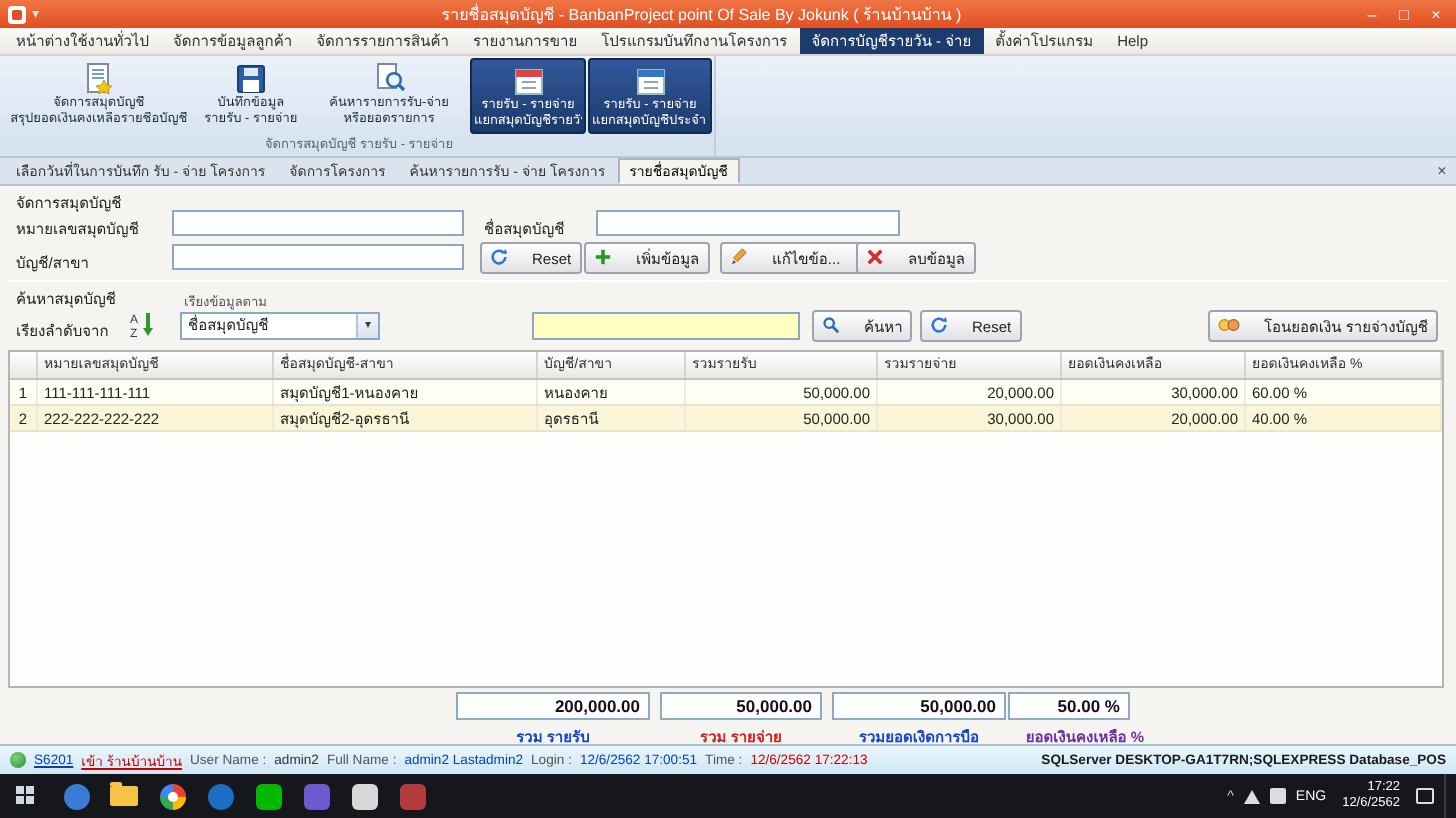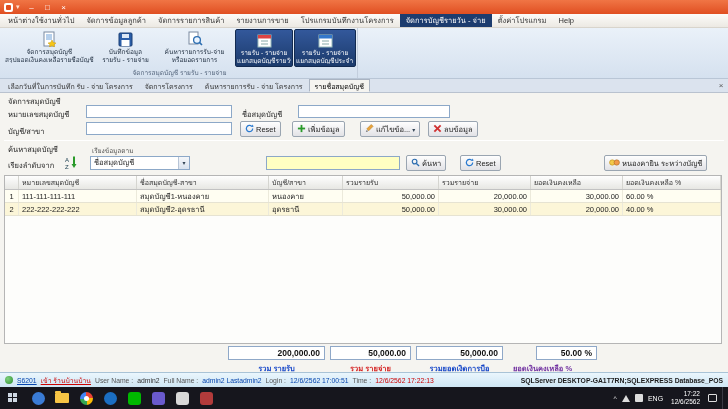--- a/index.html
+++ b/index.html
@@ -44,21 +44,21 @@
   .dt-close{margin-left:auto;width:14px;text-align:center;line-height:13px;font-size:8px;color:#555}
 
   
   .content{position:absolute;top:93px;left:0;right:0;bottom:37px;background:#f5f4f0;}
   .sec-label{position:absolute;font-size:7.5px;color:#222}
   .flabel{position:absolute;font-size:7.5px;color:#222;white-space:nowrap}
   .tinylabel{position:absolute;font-size:6.5px;color:#555;white-space:nowrap}
   .tinput{position:absolute;height:13px;border:1px solid #8ca8c8;background:#fff;font-size:8px;padding:0 3px;
     font-family:inherit}
   .tinput.yellow{background:#ffffc2}
-  .btn{position:absolute;height:16px;display:inline-flex;align-items:center;gap:2px;padding:0 4px;
+  .btn{position:absolute;height:16px;display:inline-flex;align-items:center;gap:12px;padding:0 4px;
     background:linear-gradient(#fefefe,#e2e2e6);border:1px solid #9aa5b1;border-radius:2px;font-size:7.5px;color:#222;
     white-space:nowrap;cursor:default}
   .sep{position:absolute;left:4px;right:4px;height:1px;background:#dcdcd4;border-bottom:1px solid #fff}
   .combo{position:absolute;height:14px;background:#fff;border:1px solid #8ca8c8;display:flex}
   .combo-val{flex:1;padding:0 3px;line-height:12px;font-size:7.5px;white-space:nowrap;overflow:hidden}
   .combo-btn{width:11px;background:linear-gradient(#f4f6f9,#d9e2ee);border-left:1px solid #b7c4d6;
     text-align:center;font-size:6px;line-height:12px;color:#345}
 
   
   .grid{position:absolute;left:4px;top:82px;width:718px;height:169px;background:#fdfdfb;
@@ -76,21 +76,21 @@
   .c4{width:96px}.c5{width:92px}.c6{width:92px}.c7{flex:1}
   .cell-r{text-align:right}
 
   
   .sum-box{position:absolute;top:253px;height:14px;background:#fff;border:1px solid #8fa8c8;
     font-size:8.5px;line-height:12px;text-align:right;padding:0 4px;font-weight:bold;color:#111}
   .sum-label{position:absolute;top:269px;font-size:7.5px;font-weight:bold;text-align:center;white-space:nowrap}
   .sb1{left:228px;width:97px}.sl1{left:228px;width:97px;color:#1546c8}
   .sb2{left:330px;width:81px}.sl2{left:330px;width:81px;color:#d42020}
   .sb3{left:416px;width:87px}.sl3{left:416px;width:87px;color:#1546c8}
-  .sb4{left:536px;width:61px}.sl4{left:508px;width:69px;color:#7030a0}
+  .sb4{left:504px;width:61px}.sl4{left:508px;width:69px;color:#7030a0}
 
   
   .statusbar{position:absolute;left:0;right:0;bottom:22px;height:15px;
     background:linear-gradient(#eaf6fd,#cfe6f4);border-top:1px solid #a9c3d6;
     display:flex;align-items:center;gap:4px;padding:0 5px;font-size:6.8px;color:#333;white-space:nowrap}
   .sb-ico{width:8px;height:8px;border-radius:50%;background:radial-gradient(circle at 35% 35%,#7ed07e,#2f8f2f);flex:0 0 auto}
   .link-blue{color:#0645ad;text-decoration:underline}
   .link-red{color:#c00;text-decoration:underline}
   .val-blue{color:#0645ad}
   .val-red{color:#c00}
@@ -125,20 +125,21 @@
   .show-desktop{width:4px;height:22px;border-left:1px solid #3a3a44}
 </style>
 </head>
 <body>
 
 <div class="screen">
 
   <div class="titlebar">
     <div class="app-icon"></div>
     <span class="qat">▾</span>
+    <div class="tb-title">รายชื่อสมุดบัญชี - BanbanProject point Of Sale By Jokunk ( ร้านบ้านบ้าน )</div>
     <div class="tb-btns">
       <span class="tbb">–</span>
       <span class="tbb">□</span>
       <span class="tbb close">×</span>
     </div>
   </div>
 
   <div class="menubar">
     <span class="mtab">หน้าต่างใช้งานทั่วไป</span>
     <span class="mtab">จัดการข้อมูลลูกค้า</span>
@@ -300,21 +301,21 @@
             <path d="M8.5 5a3.5 3.5 0 1 1-1-2.4" fill="none" stroke="#2a7ad0" stroke-width="1.4"></path>
             <polygon points="8.8,0.6 9.4,3.4 6.6,3" fill="#2a7ad0"></polygon>
           </svg></span>
       <span>Reset</span>
     </div>
     <div class="btn" style="left:604px;top:62px">
       <span><svg width="11" height="9" viewBox="0 0 12 10">
             <circle cx="3.5" cy="5" r="3" fill="#f2c94c" stroke="#b8860b" stroke-width="0.6"></circle>
             <circle cx="8.5" cy="5" r="3" fill="#f2994a" stroke="#a0621a" stroke-width="0.6"></circle>
           </svg></span>
-      <span>หนองคายิน ระหว่างบัญชี</span>
+      <span>โอนยอดเงิน รายจ่างบัญชี</span>
     </div>
 
     <div class="grid">
       <div class="ghead">
         <div class="c0"></div>
         <div class="c1">หมายเลขสมุดบัญชี</div>
         <div class="c2">ชื่อสมุดบัญชี-สาขา</div>
         <div class="c3">บัญชี/สาขา</div>
         <div class="c4">รวมรายรับ</div>
         <div class="c5">รวมรายจ่าย</div>

